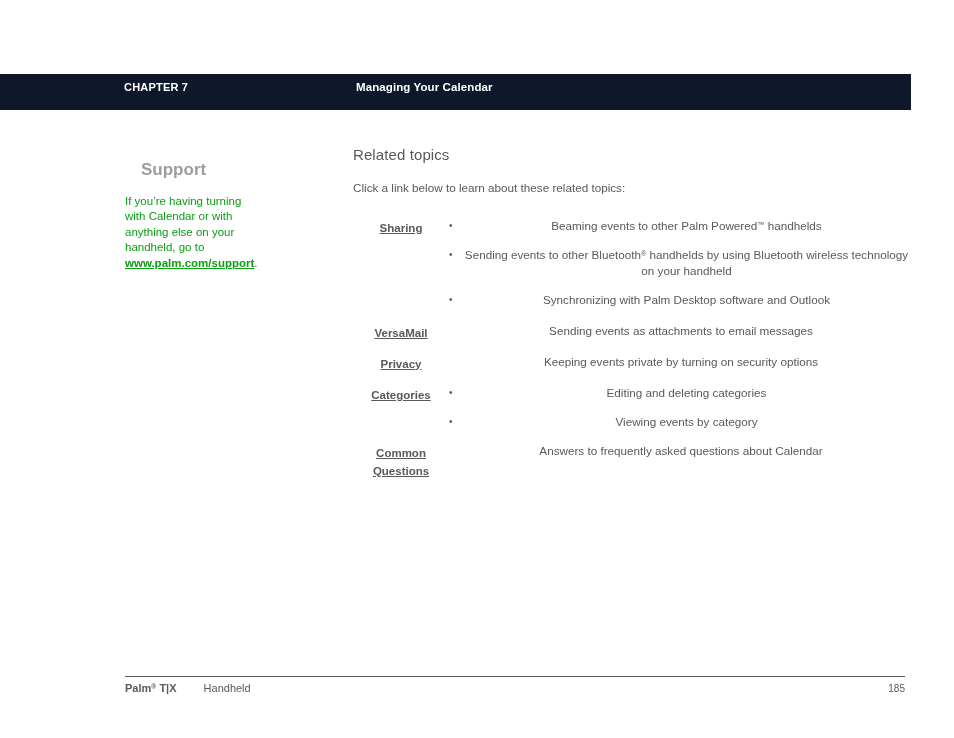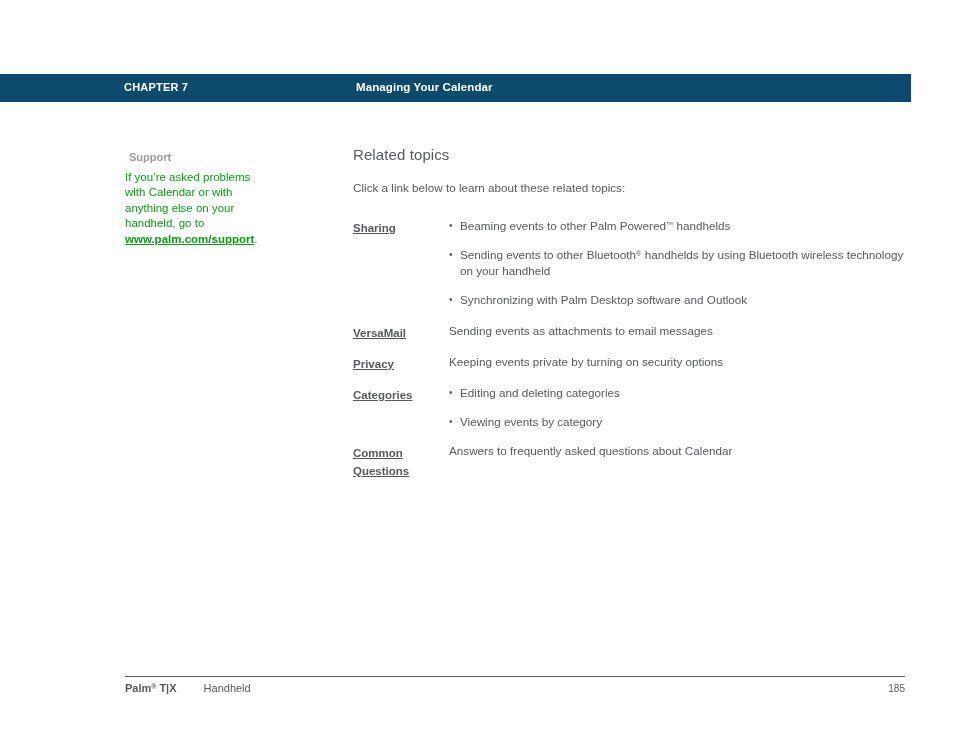--- a/index.html
+++ b/index.html
@@ -15,22 +15,22 @@
     overflow: hidden;
     -webkit-font-smoothing: antialiased;
   }
 
   
   .header-bar {
     position: absolute;
     left: 0;
     top: 74px;
     width: 911px;
-    height: 28px;
-    background: #0c4a6e;
+    height: 36px;
+    background: #0f172a;
     color: #ffffff;
   }
   .header-chapter {
     position: absolute;
     left: 124px;
     top: 7px;
     font-size: 11px;
     font-weight: bold;
     letter-spacing: 0.2px;
     white-space: nowrap;
@@ -46,25 +46,25 @@
   }
 
   
   .sidebar {
     position: absolute;
     left: 125px;
     top: 146px;
     width: 160px;
   }
   .sidebar-heading {
-    font-size: 11px;
+    font-size: 17px;
     font-weight: bold;
     color: #9d9d9d;
     line-height: 15.6px;
-    margin: 4px;
+    margin: 16px;
   }
   .sidebar-body {
     font-size: 11.5px;
     color: #0a9e12;
     line-height: 15.6px;
     margin: 0;
   }
   .sidebar-link {
     font-weight: bold;
     color: #0a9e12;
@@ -96,20 +96,21 @@
     margin: 0;
     padding-top: 12px;
     line-height: 16px;
   }
 
   
   .topics {
     margin-top: 22px;
     width: 560px;
     border-collapse: collapse;
+    text-align: center;
   }
   .topics td {
     vertical-align: top;
     padding: 0;
   }
   .topic-link-cell {
     width: 96px;
     padding-right: 0;
   }
   .topic-link {
@@ -200,21 +201,21 @@
 <body>
 
 <div class="header-bar">
   <span class="header-chapter">CHAPTER 7</span>
   <span class="header-title">Managing Your Calendar</span>
 </div>
 
 <div class="sidebar">
   <div class="sidebar-heading">Support</div>
   <div class="sidebar-body">
-    <span>If you’re asked problems</span><br>
+    <span>If you’re having turning</span><br>
     <span>with Calendar or with</span><br>
     <span>anything else on your</span><br>
     <span>handheld, go to</span><br>
     <a href="#" class="sidebar-link">www.palm.com/support</a><span class="sidebar-period">.</span>
   </div>
 </div>
 
 <div class="main">
   <h1 class="page-title">Related topics</h1>
   <p class="intro">Click a link below to learn about these related topics:</p>

